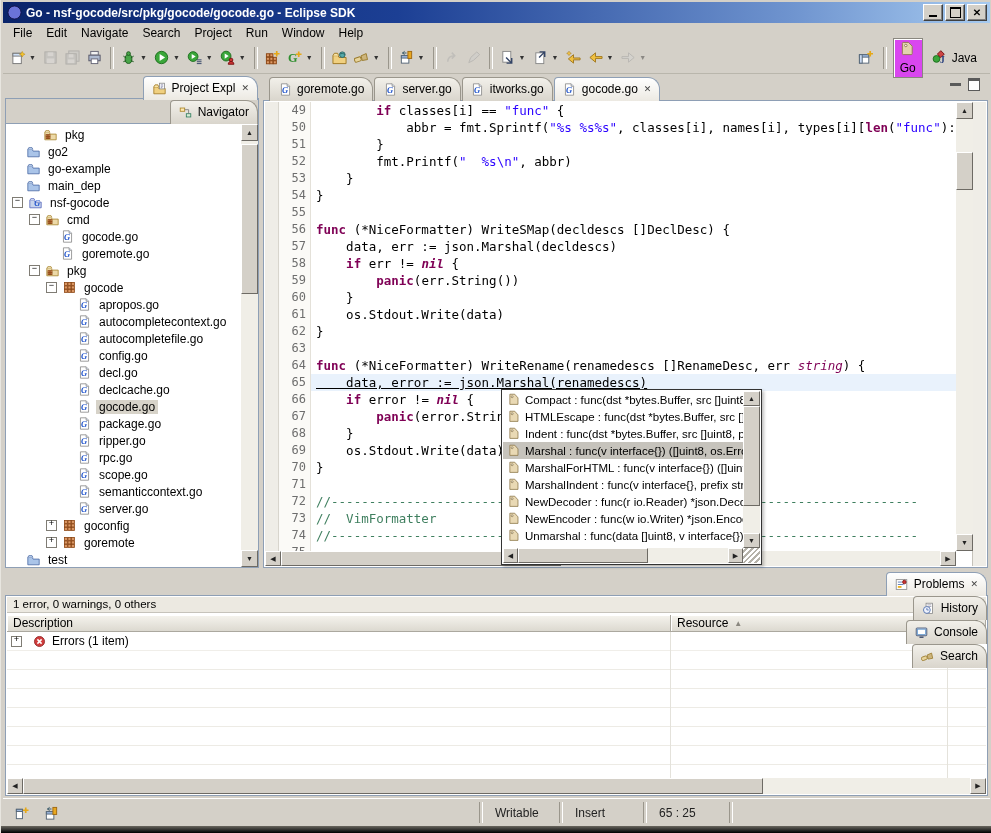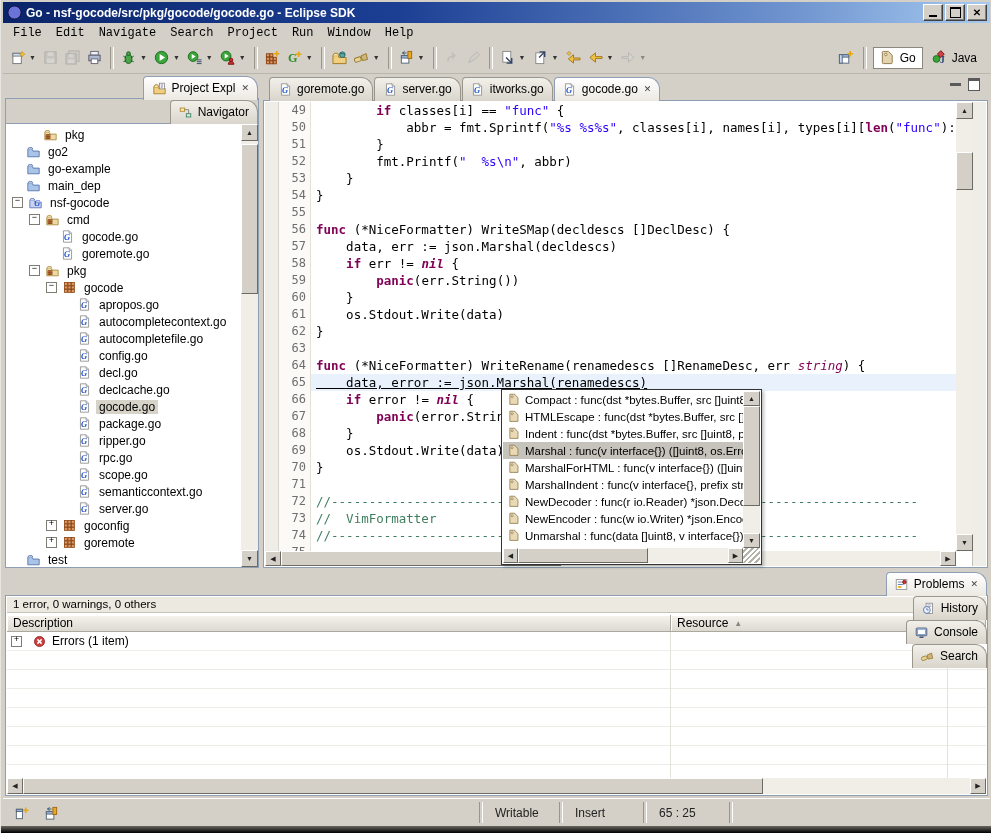--- a/index.html
+++ b/index.html
@@ -19,31 +19,31 @@
   .title{color:#fff;font-weight:bold;font-size:12px;flex:1;white-space:nowrap;overflow:hidden;}
   .winbtns{display:flex;gap:2px;}
   .wbtn{width:18px;height:15px;background:#D4D0C8;border:1px solid;border-color:#fff #404040 #404040 #fff;
         box-shadow:inset -1px -1px 0 #808080;display:flex;align-items:center;justify-content:center;}
   .glyph-min{width:8px;height:2px;background:#000;margin-top:7px;}
   .glyph-max{width:9px;height:8px;border:1px solid #000;border-top:2px solid #000;}
   .glyph-close{font-size:10px;font-weight:bold;line-height:10px;}
 
   
   .menubar{left:2px;top:23px;right:2px;height:19px;display:flex;align-items:center;padding-left:3px;}
-  .menu-item{padding:4px 7px;font-family:Liberation Mono, monospace;}
+  .menu-item{padding:4px 7px;}
   .toolbar{left:2px;top:42px;right:2px;height:31px;display:flex;align-items:center;padding-left:4px;
            border-bottom:1px solid #b9b6ac;}
   .tbsep{width:2px;height:22px;border-left:1px solid #9a968c;border-right:1px solid #fff;margin:0 4px;}
   .tbbtn{height:24px;display:flex;align-items:center;padding:0 2px;}
   .tbbtn .icn{width:18px;height:18px;}
   .tbbtn.disabled{filter:grayscale(1);opacity:.45;}
   .ddarrow{font-size:7px;color:#333;padding:0 2px;line-height:8px;}
   .persp{margin-left:auto;display:flex;align-items:center;gap:2px;padding-right:6px;}
   .perspbtn{display:flex;align-items:center;gap:4px;padding:2px 6px;border:1px solid transparent;}
-  .perspbtn.active{border:1px solid #8a877f;background:#ffffff;box-shadow:inset 1px 1px 0 #fff;}
+  .perspbtn.active{border:1px solid #8a877f;background:#d946ef;box-shadow:inset 1px 1px 0 #fff;flex-direction:column;}
 
   
   .panel-tabs{left:0;top:0;right:0;height:23px;display:flex;align-items:flex-end;padding-left:2px;flex-direction:column;}
   .vtab{display:flex;align-items:center;gap:4px;padding:3px 8px 4px 7px;margin-right:1px;
         border:1px solid #9a968c;border-bottom:none;border-radius:4px 12px 0 0;
         background:linear-gradient(#f2f0ea,#d9d5cc);white-space:nowrap;position:relative;z-index:2;}
   .vtab.active{background:linear-gradient(#ffffff,#ece9e2);border-color:#8E9FB5;}
   .tabx{font-size:9px;color:#444;padding-left:2px;}
   .pwinbtns{margin-left:auto;display:flex;align-items:center;gap:7px;padding:0 8px 4px 0;}
   .pmin{width:11px;height:3px;background:#5a5a5a;}

